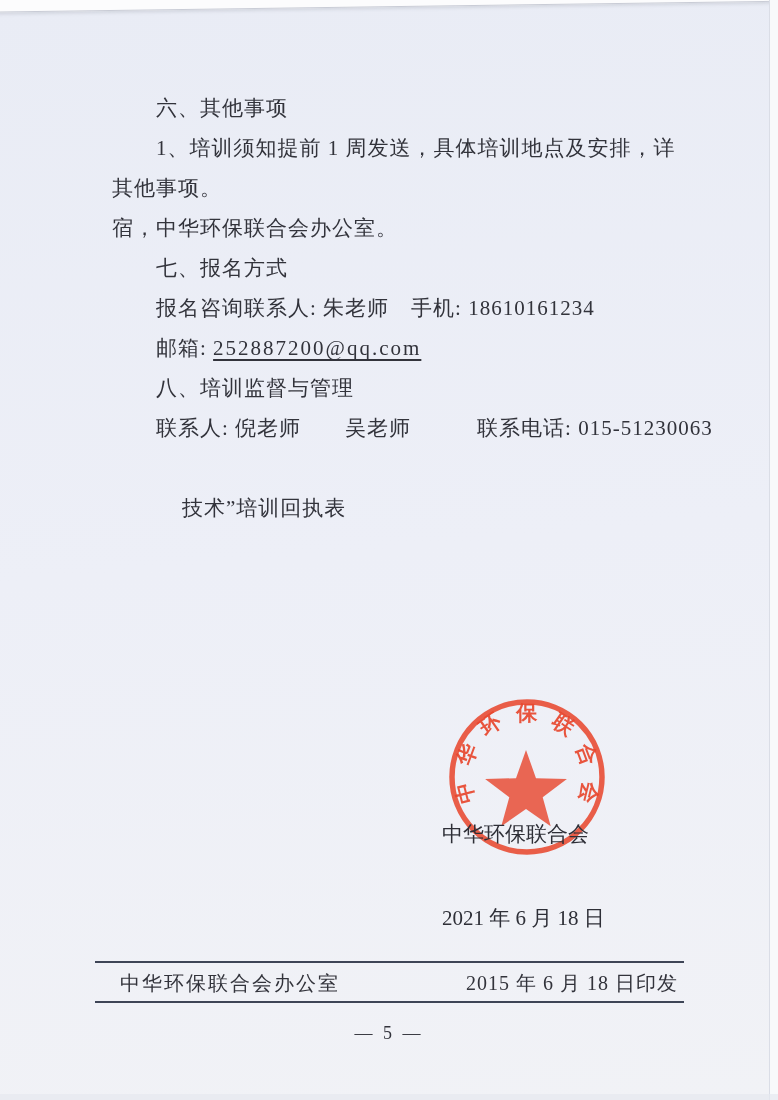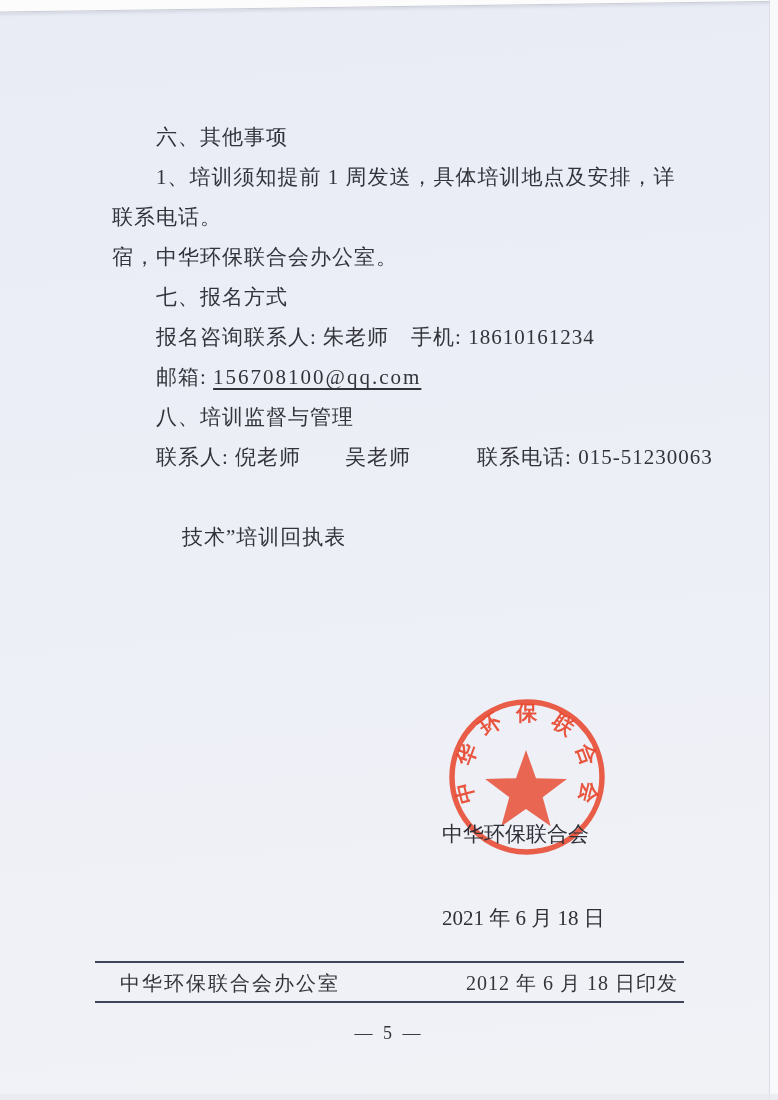--- a/index.html
+++ b/index.html
@@ -17,21 +17,21 @@
   }
   .scan-right{
     position:absolute;top:0;right:0;width:8px;height:100%;
     background:#f8f9fb;border-left:1px solid #dadde6;
   }
   .scan-bottom{
     position:absolute;left:0;bottom:0;width:100%;height:6px;
     background:#e6e8f0;opacity:.7;
   }
   
-  .content{position:absolute;top:117px;left:112px;width:574px;}
+  .content{position:absolute;top:88px;left:112px;width:574px;}
   .line{
     height:40px;line-height:40px;font-size:21px;letter-spacing:1px;
     white-space:pre;
   }
   .ind{text-indent:44px;}
   .ind-deep{text-indent:70px;}
   .blank{height:40px;}
   .email{text-decoration:underline;text-underline-offset:4px;letter-spacing:2px;}
   
   .seal{position:absolute;left:446px;top:697px;z-index:1;}
@@ -63,25 +63,25 @@
 
 <div class="screen">
 
   <div class="scan-top"></div>
   <div class="scan-right"></div>
   <div class="scan-bottom"></div>
 
   <div class="content">
     <div class="line ind">六、其他事项</div>
     <div class="line ind">1、培训须知提前 1 周发送，具体培训地点及安排，详</div>
-    <div class="line">联系电话。</div>
+    <div class="line">其他事项。</div>
     <div class="line">宿，中华环保联合会办公室。</div>
     <div class="line ind">七、报名方式</div>
     <div class="line ind">报名咨询联系人: 朱老师　手机: 18610161234</div>
-    <div class="line ind"><span>邮箱: </span><span class="email">156708100@qq.com</span></div>
+    <div class="line ind"><span>邮箱: </span><span class="email">252887200@qq.com</span></div>
     <div class="line ind">八、培训监督与管理</div>
     <div class="line ind">联系人: 倪老师　　吴老师　　　联系电话: 015-51230063</div>
     <div class="line blank"></div>
     <div class="line ind-deep">技术”培训回执表</div>
   </div>
 
   <svg class="seal" width="162" height="162" viewBox="0 0 162 162" xmlns="http://www.w3.org/2000/svg" xmlns:xlink="http://www.w3.org/1999/xlink">
     <circle cx="81" cy="80" r="75" fill="none" stroke="#e8472e" stroke-width="5.5" opacity="0.87"></circle>
     <path id="sealArc" d="M 34.3 112.7 A 57 57 0 1 1 127.7 112.7" fill="none"></path>
     <text font-size="21" fill="#e8472e" opacity="0.92">
@@ -90,18 +90,18 @@
     <polygon points="80,53 90,81.2 120.9,82 96.7,100.3 104.7,129.3 80,112 55.3,129.3 63.3,100.3 39.1,82 70,81.2" fill="#e8472e" opacity="0.82"></polygon>
   </svg>
 
   <div class="sign">
     <div>中华环保联合会</div>
     <div>2021 年 6 月 18 日</div>
   </div>
 
   <div class="rule rule-top"></div>
   <div class="footer-issuer">中华环保联合会办公室</div>
-  <div class="footer-date">2012 年 6 月 18 日印发</div>
+  <div class="footer-date">2015 年 6 月 18 日印发</div>
   <div class="rule rule-bottom"></div>
 
   <div class="page-number">— 5 —</div>
 
 </div>
 
 </body></html>

